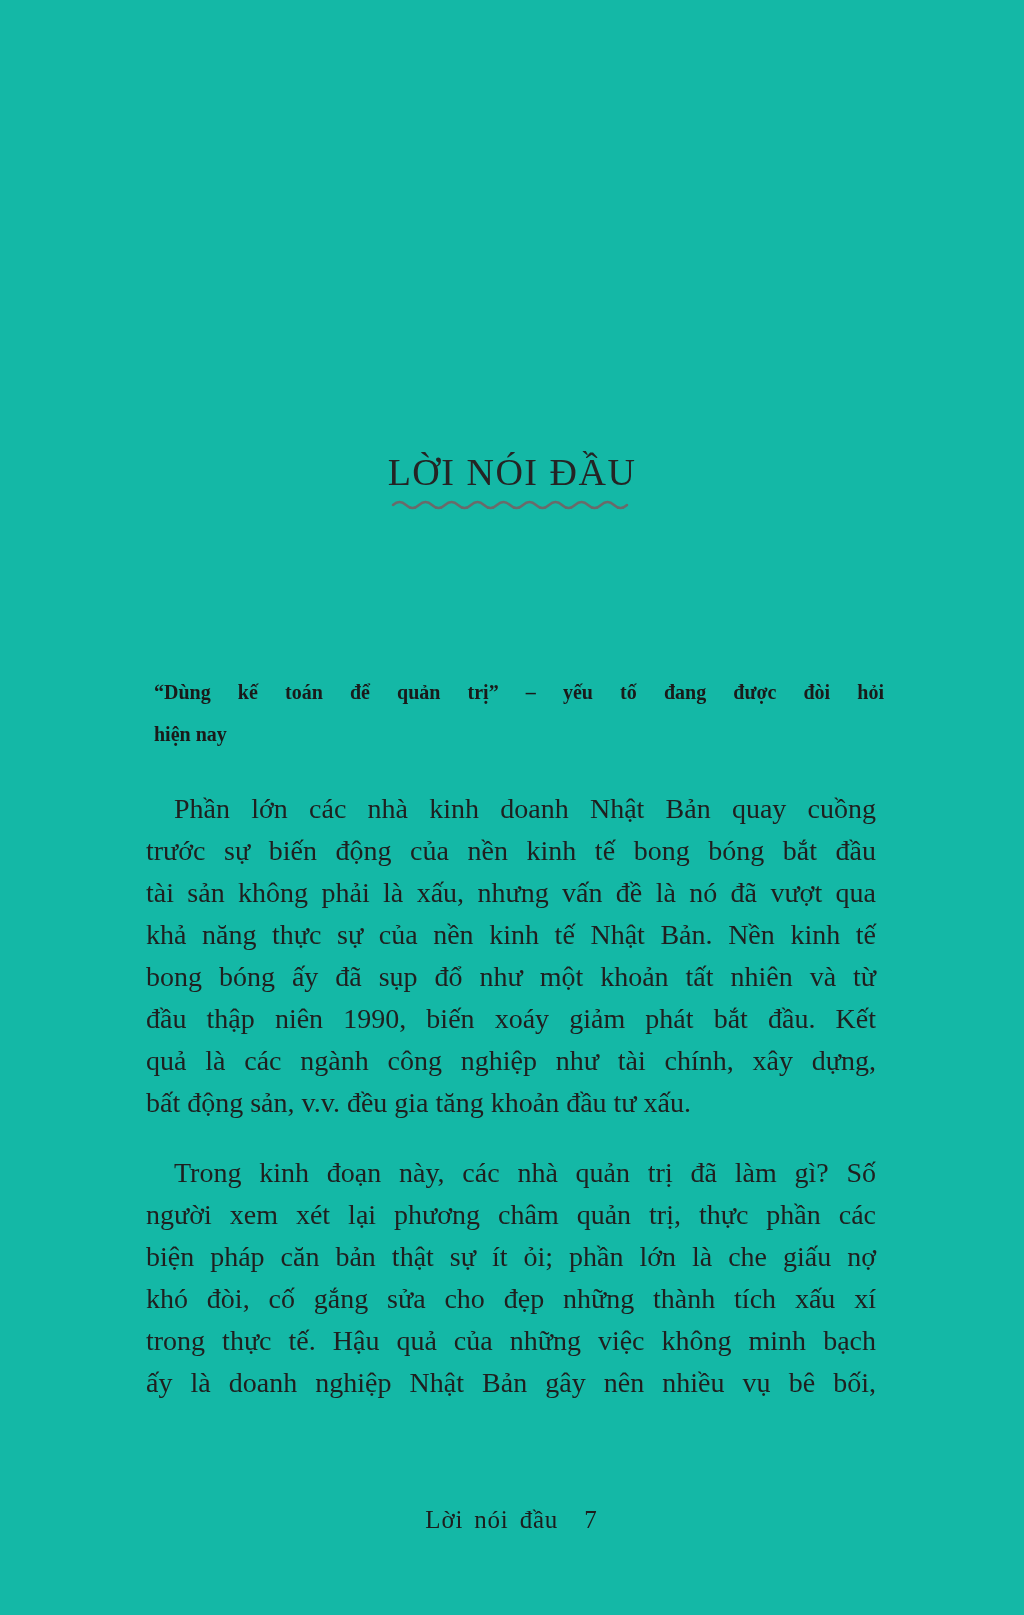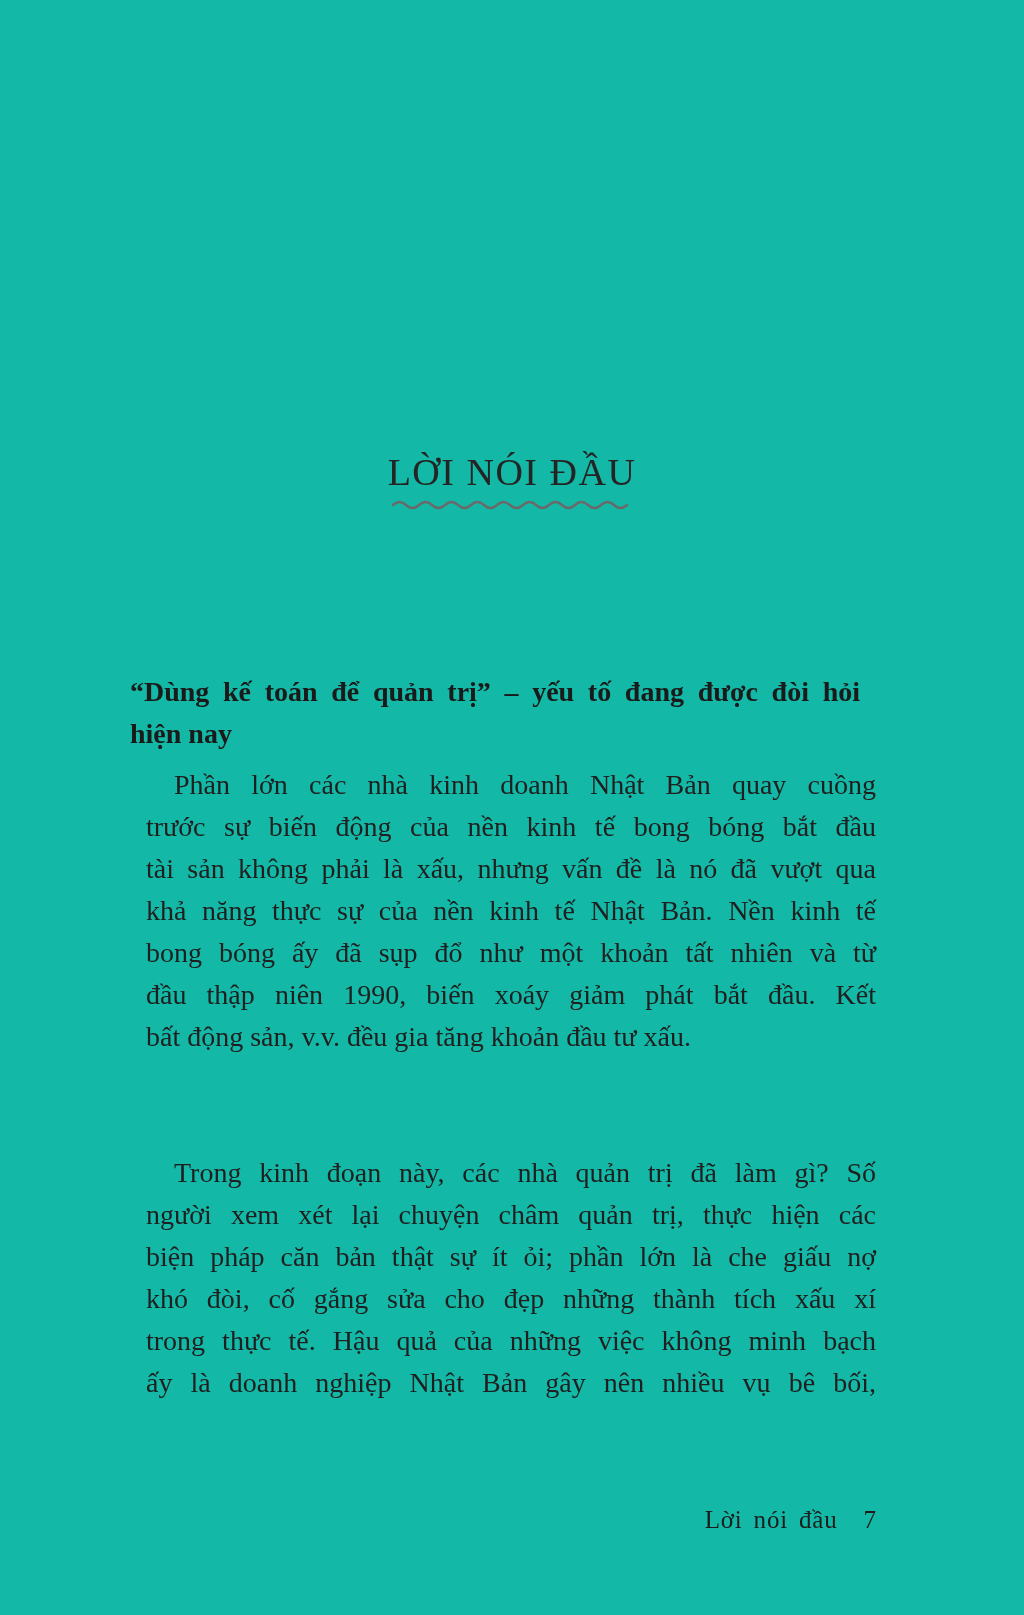--- a/index.html
+++ b/index.html
@@ -30,52 +30,52 @@
   }
   .title-wave {
     position: absolute;
     top: 497px;
     left: 50%;
     transform: translateX(-50%);
   }
   .section-heading {
     position: absolute;
     top: 671px;
-    left: 130px;
+    left: 154px;
     width: 730px;
-    font-size: 28px;
+    font-size: 20px;
     font-weight: 700;
     line-height: 42px;
     color: #1a1a1a;
   }
   .body-para {
     position: absolute;
     left: 146px;
     width: 730px;
     font-size: 28px;
     line-height: 42px;
     color: #1f1f1f;
   }
-  .para-1 { top: 764px; }
+  .para-1 { top: 788px; }
   .para-2 { top: 1152px; }
   .body-para .line:first-child { text-indent: 28px; }
   .line {
     text-align: justify;
     text-align-last: justify;
     white-space: normal;
   }
   .line.last {
     text-align-last: left;
   }
   .page-footer {
     position: absolute;
     top: 1506px;
     left: 146px;
     width: 730px;
-    text-align: right;
+    text-align: center;
     font-size: 25px;
     line-height: 28px;
     letter-spacing: 0.8px;
     word-spacing: 4px;
     color: #1c1c1c;
   }
   .page-footer .page-number {
     display: inline-block;
     margin-left: 26px;
     letter-spacing: 0;
@@ -97,26 +97,27 @@
       <div class="line last">hiện nay</div>
     </div>
 
   <div class="body-para para-1">
       <div class="line">Phần lớn các nhà kinh doanh Nhật Bản quay cuồng</div>
       <div class="line">trước sự biến động của nền kinh tế bong bóng bắt đầu</div>
       <div class="line">tài sản không phải là xấu, nhưng vấn đề là nó đã vượt qua</div>
       <div class="line">khả năng thực sự của nền kinh tế Nhật Bản. Nền kinh tế</div>
       <div class="line">bong bóng ấy đã sụp đổ như một khoản tất nhiên và từ</div>
       <div class="line">đầu thập niên 1990, biến xoáy giảm phát bắt đầu. Kết</div>
+      <div class="line">quả là các ngành công nghiệp như tài chính, xây dựng,</div>
       <div class="line last">bất động sản, v.v. đều gia tăng khoản đầu tư xấu.</div>
     </div>
 
   <div class="body-para para-2">
       <div class="line">Trong kinh đoạn này, các nhà quản trị đã làm gì? Số</div>
-      <div class="line">người xem xét lại chuyện châm quản trị, thực hiện các</div>
+      <div class="line">người xem xét lại phương châm quản trị, thực phần các</div>
       <div class="line">biện pháp căn bản thật sự ít ỏi; phần lớn là che giấu nợ</div>
       <div class="line">khó đòi, cố gắng sửa cho đẹp những thành tích xấu xí</div>
       <div class="line">trong thực tế. Hậu quả của những việc không minh bạch</div>
       <div class="line">ấy là doanh nghiệp Nhật Bản gây nên nhiều vụ bê bối,</div>
     </div>
 
   <div class="page-footer">
     <span>Lời nói đầu</span><span class="page-number">7</span>
   </div>
 

